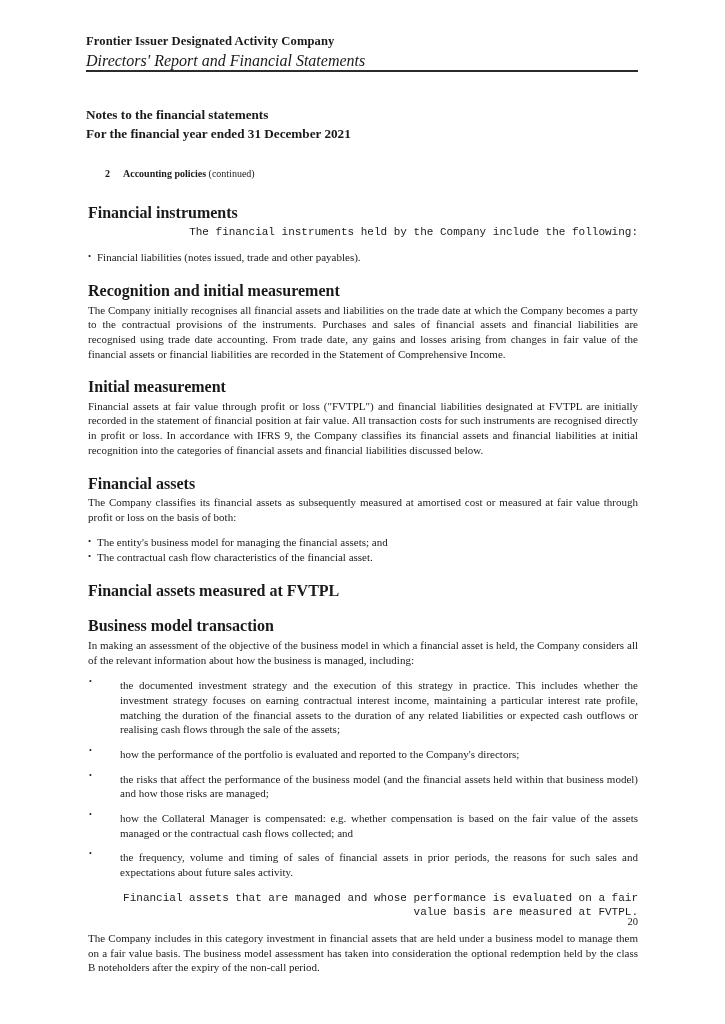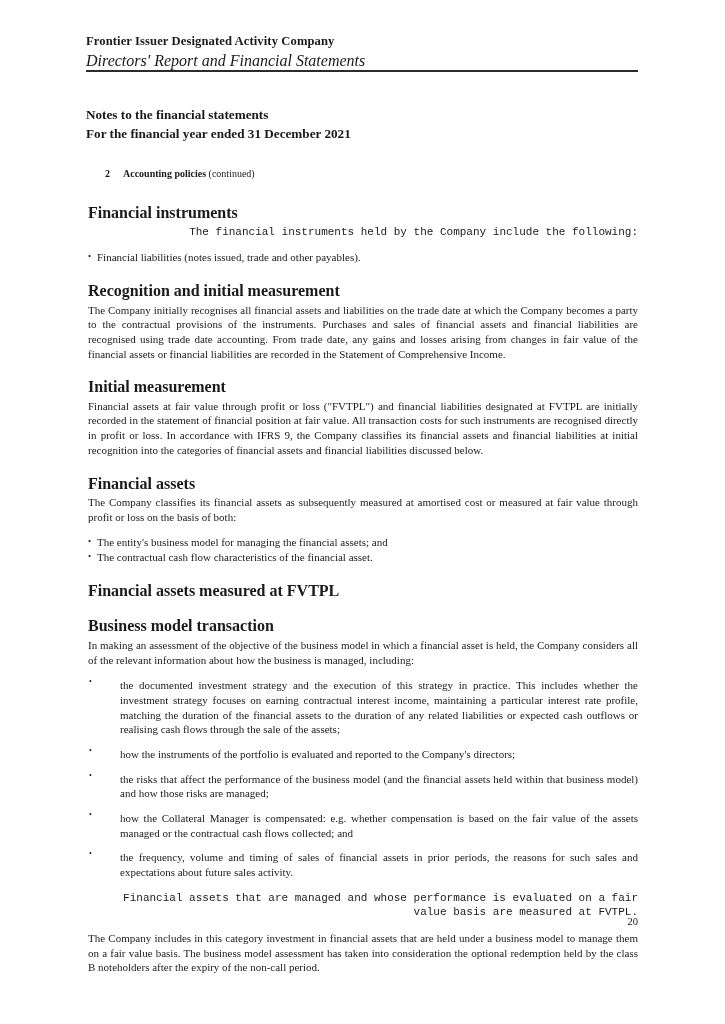--- a/index.html
+++ b/index.html
@@ -218,21 +218,21 @@
       <li>The contractual cash flow characteristics of the financial asset.</li>
     </ul>
 
     <h3 class="sec lone">Financial assets measured at FVTPL</h3>
 
     <h3 class="sec">Business model transaction</h3>
     <p class="para">In making an assessment of the objective of the business model in which a financial asset is held, the Company considers all of the relevant information about how the business is managed, including:</p>
 
     <ul class="hang">
       <li>the documented investment strategy and the execution of this strategy in practice. This includes whether the investment strategy focuses on earning contractual interest income, maintaining a particular interest rate profile, matching the duration of the financial assets to the duration of any related liabilities or expected cash outflows or realising cash flows through the sale of the assets;</li>
-      <li>how the instruments of the portfolio is evaluated and reported to the Company's directors;</li>
+      <li>how the performance of the portfolio is evaluated and reported to the Company's directors;</li>
       <li>the risks that affect the performance of the business model (and the financial assets held within that business model) and how those risks are managed;</li>
       <li>how the Collateral Manager is compensated: e.g. whether compensation is based on the fair value of the assets managed or the contractual cash flows collected; and</li>
       <li>the frequency, volume and timing of sales of financial assets in prior periods, the reasons for such sales and expectations about future sales activity.</li>
     </ul>
 
     <p class="para gap left">Financial assets that are managed and whose performance is evaluated on a fair value basis are measured at FVTPL.</p>
     <p class="para gap">The Company includes in this category investment in financial assets that are held under a business model to manage them on a fair value basis. The business model assessment has taken into consideration the optional redemption held by the class B noteholders after the expiry of the non-call period.</p>
   </div>
 
   <div class="page-number">20</div>

